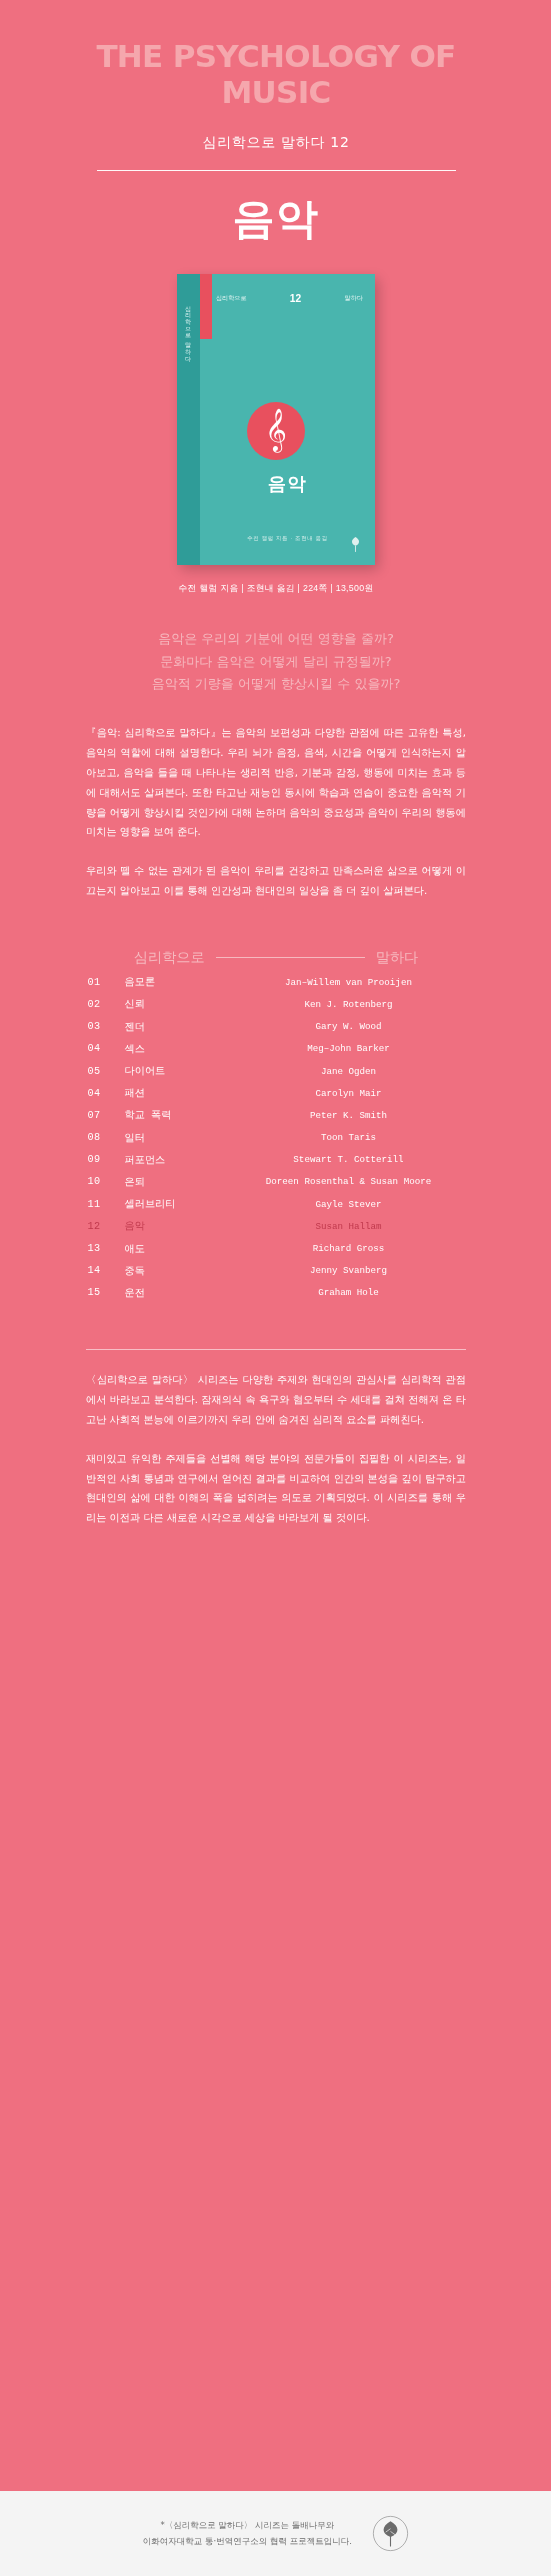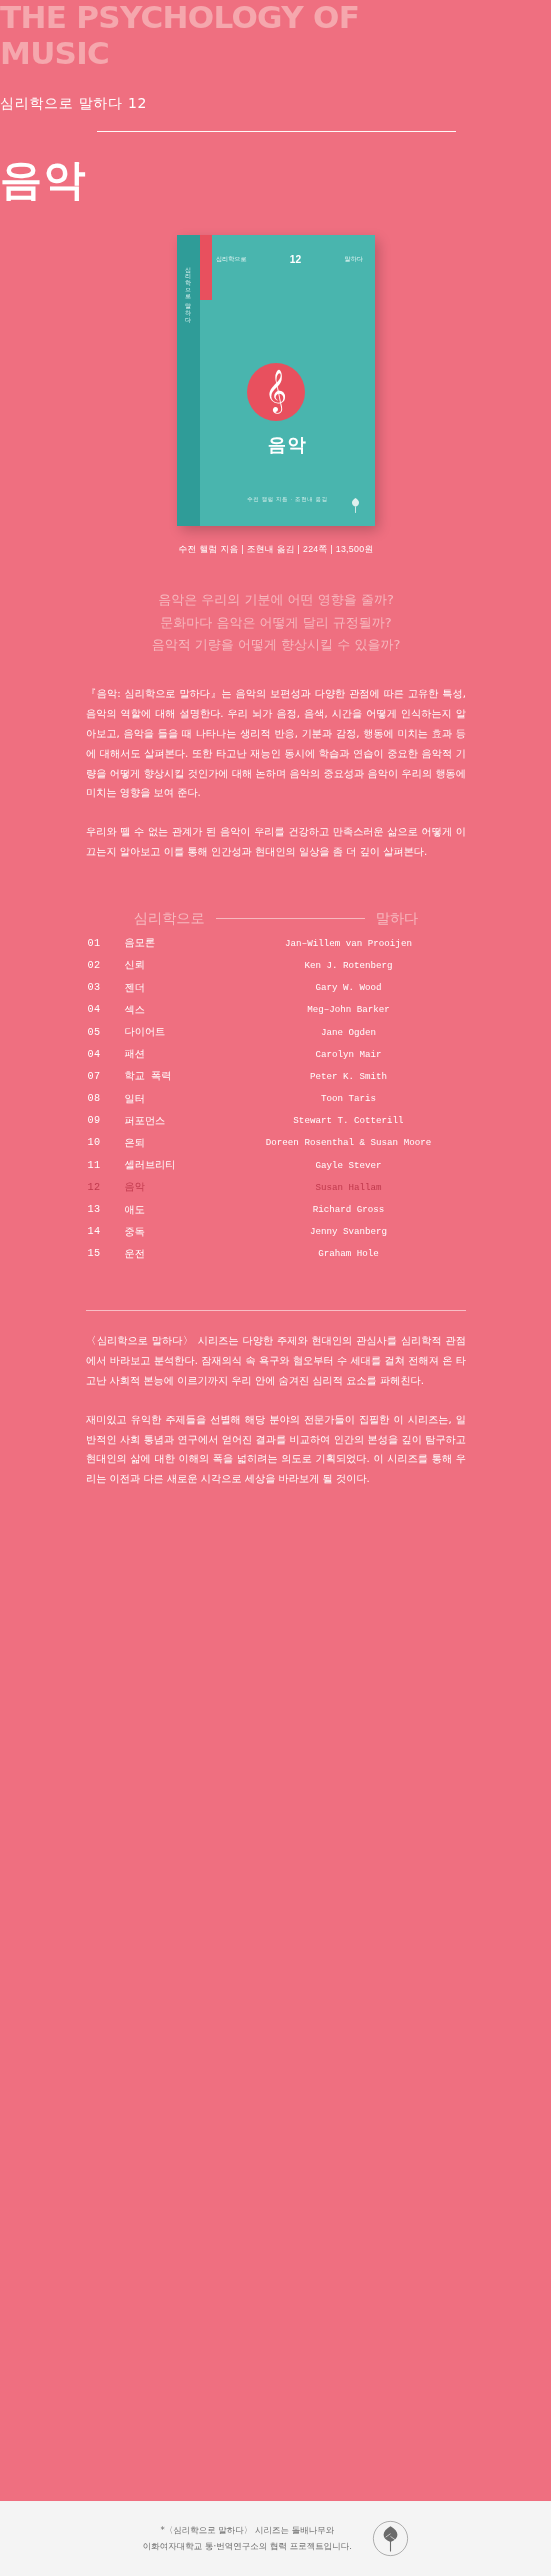--- a/index.html
+++ b/index.html
@@ -11,21 +11,22 @@
   .page {
     position: relative;
     width: 552px;
     height: 2576px;
     background: #ef6f80;
     overflow: hidden;
   }
 
   
   .header {
-    text-align: left;
+    padding-top: 39px;
+    text-align: center;
   }
   .eng-title {
     font-family: "DejaVu Sans", sans-serif;
     font-weight: 900;
     font-size: 31px;
     letter-spacing: -0.7px;
     line-height: 1.16;
     color: #f5a7ad;
     text-transform: uppercase;
     -webkit-text-stroke: 0px;
@@ -231,21 +232,21 @@
     width: 380px;
     height: 0.7px;
     background: rgba(255,255,255,.55);
     margin-bottom: 20.3px;
   }
 
   
   .bottom-bar {
     position: absolute;
     left: 0; right: 0; bottom: 0;
-    height: 75px;
+    height: 85px;
     background: #f4f4f4;
     display: flex;
     align-items: center;
     justify-content: center;
     gap: 20.3px;
   }
   .bottom-bar .txt {
     font-size: 8.5px;
     color: #6b6b6b;
     line-height: 1.8;

